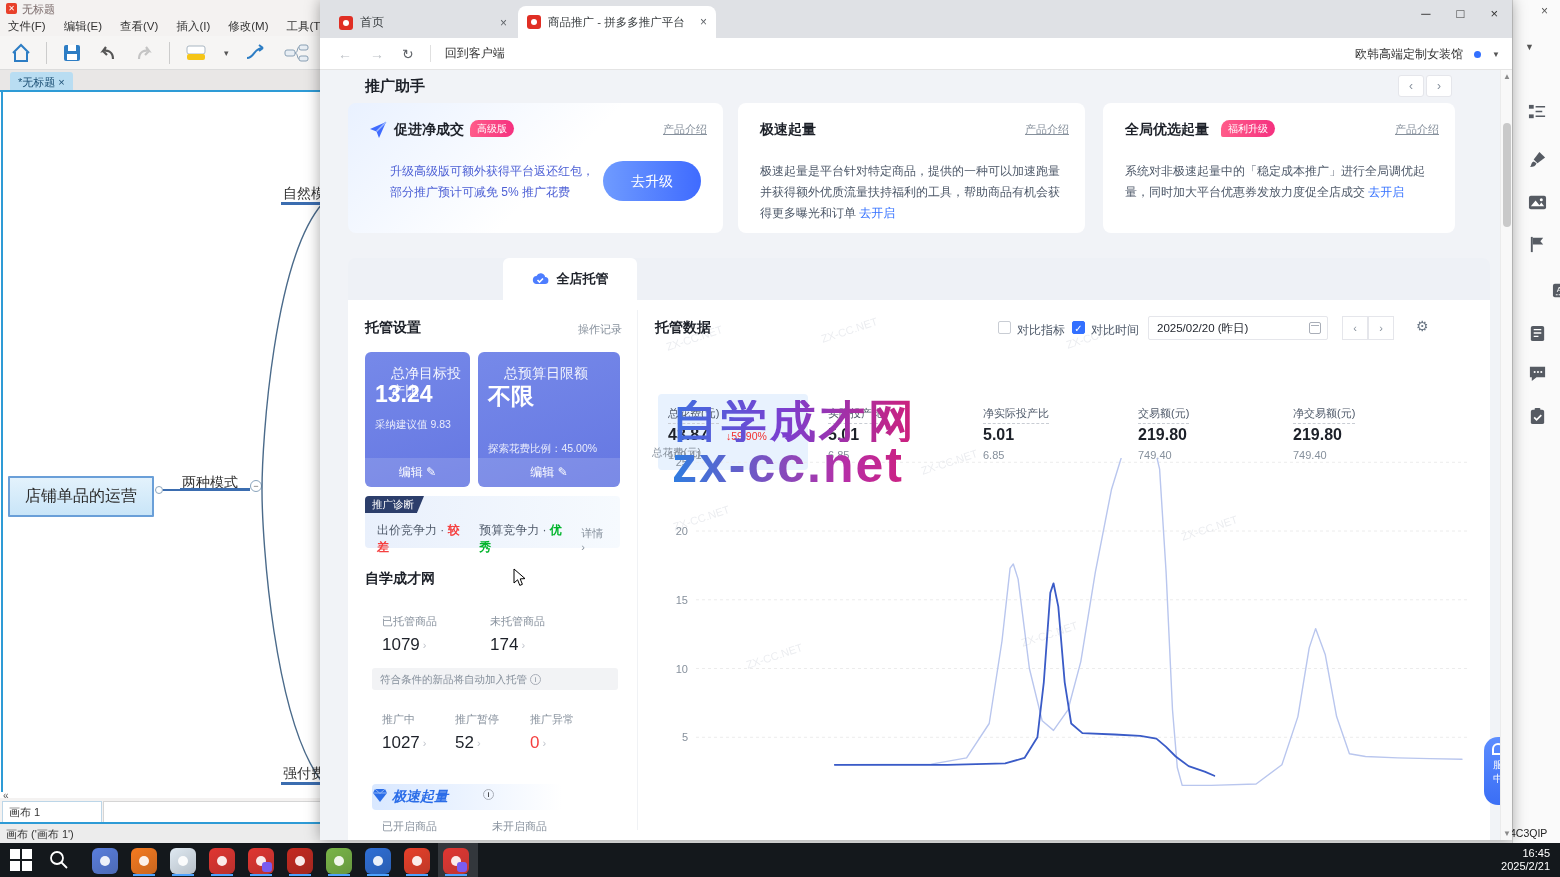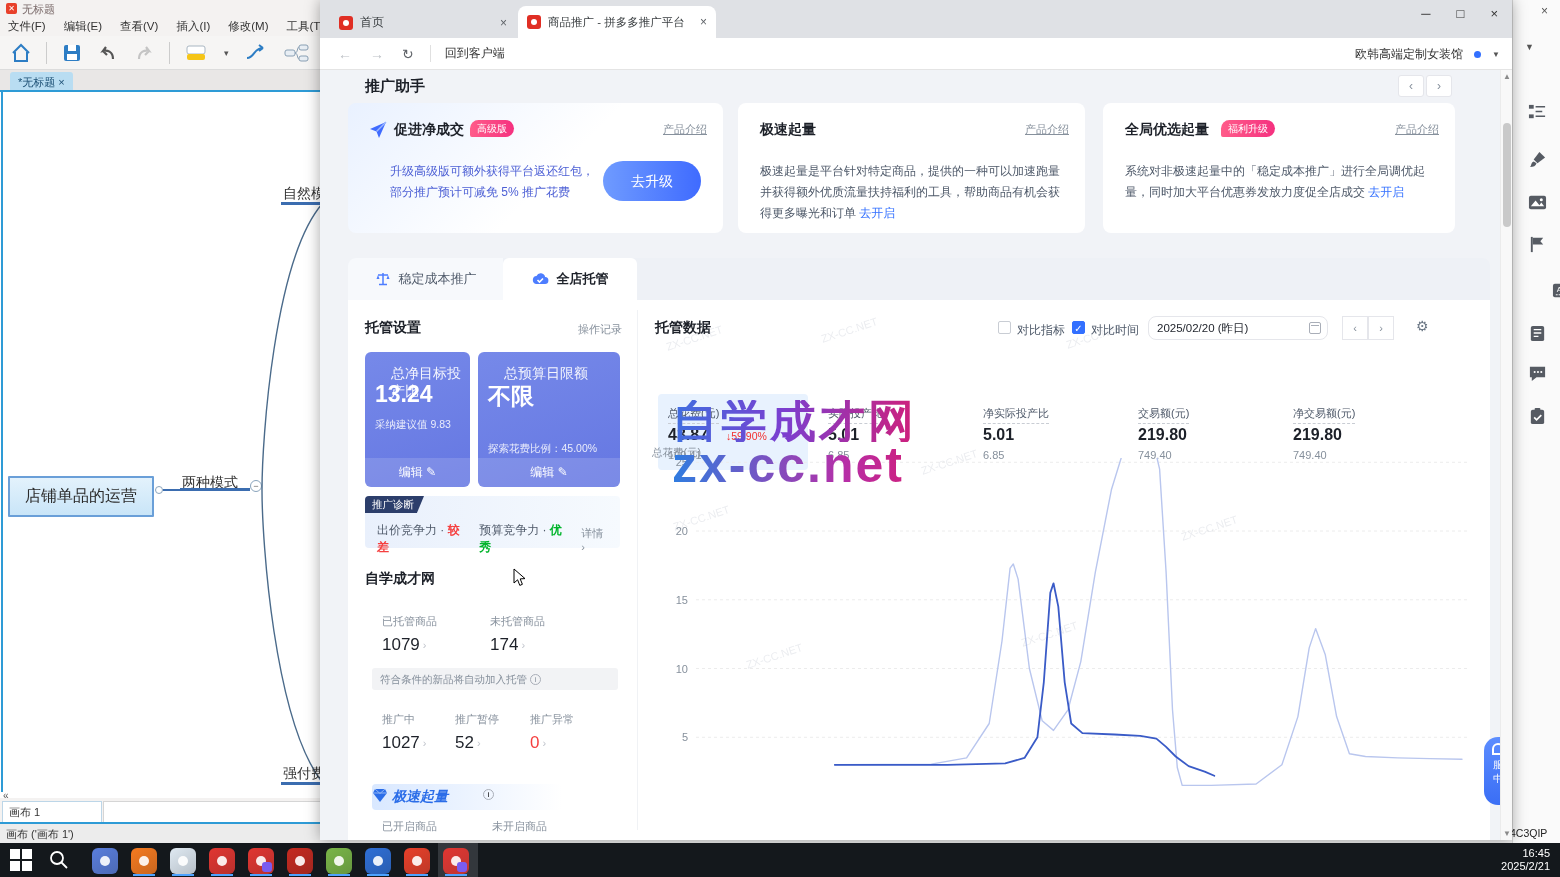--- a/index.html
+++ b/index.html
@@ -97,21 +97,21 @@
   .stat-value .chev{font-size:11px;color:#c0c4cc;}
   .notice{position:absolute;left:24px;top:368px;width:246px;height:22px;background:#f2f3f5;border-radius:3px;font-size:10.5px;color:#86909c;line-height:22px;padding:0 8px;white-space:nowrap;overflow:hidden;}
   .info-i{display:inline-block;width:11px;height:11px;border:1px solid #a9aeb8;border-radius:50%;font-size:8px;line-height:10px;text-align:center;vertical-align:1px;margin-left:3px;}
   .boost-band{position:absolute;left:24px;top:484px;width:190px;height:26px;background:linear-gradient(90deg,#d9e8ff,rgba(255,255,255,0));border-radius:4px;}
   .boost-title{position:absolute;left:44px;top:488px;font-size:14px;font-weight:bold;font-style:italic;color:#2b6de8;}
   .boost-info{position:absolute;left:132px;top:489px;}
   
   .chk{width:13px;height:13px;border:1px solid #c9cdd4;border-radius:2px;background:#fff;display:inline-block;}
   .chk.on{background:#3370ff;border-color:#3370ff;color:#fff;font-size:10px;line-height:13px;text-align:center;}
   .ctrl-label{font-size:12px;color:#4e5969;}
-  .datebox{position:absolute;width:180px;height:24px;border:1px solid #e5e6eb;border-radius:8px;background:#fff;font-size:11.5px;color:#1d2129;line-height:22px;padding:0 8px;}
+  .datebox{position:absolute;width:180px;height:24px;border:1px solid #e5e6eb;border-radius:2px;background:#fff;font-size:11.5px;color:#1d2129;line-height:22px;padding:0 8px;}
   .cal{position:absolute;right:6px;top:5px;width:12px;height:12px;border:1px solid #a9aeb8;border-radius:2px;}
   .cal::before{content:"";position:absolute;left:1px;top:2px;width:8px;height:1px;background:#a9aeb8;}
   .pager{position:absolute;width:52px;height:24px;display:flex;}
   .pager div{flex:1;border:1px solid #e5e6eb;background:#fff;color:#86909c;font-size:11px;text-align:center;line-height:22px;}
   .gear{position:absolute;font-size:14px;color:#6b7785;}
   .metric{position:absolute;top:94px;width:150px;height:76px;}
   .metric.sel{background:#e8f2fe;border-radius:4px;}
   .m-label{position:absolute;left:10px;top:12px;font-size:11px;color:#4e5969;border-bottom:1px dashed #c9cdd4;padding-bottom:2px;}
   .m-value{position:absolute;left:10px;top:32px;font-size:16px;font-weight:bold;color:#1d2129;}
   .m-delta{position:absolute;left:68px;top:36px;font-size:10.5px;color:#f23030;}
@@ -341,27 +341,20 @@
         <div class="pc-body gray"><span>极速起量是平台针对特定商品，提供的一种可以加速跑量并获得额外优质流量扶持福利的工具，帮助商品有机会获得更多曝光和订单 </span><span class="pc-action">去开启</span></div>
       </div>
       <div class="promo-card" style="left:783px;width:352px;">
         <span class="pc-title noicon">全局优选起量</span>
         <span class="pc-badge" style="left:118px;">福利升级</span>
         <span class="pc-link">产品介绍</span>
         <div class="pc-body gray"><span>系统对非极速起量中的「稳定成本推广」进行全局调优起量，同时加大平台优惠券发放力度促全店成交 </span><span class="pc-action">去开启</span></div>
       </div>
 
       <div class="main-card">
-        <div class="mc-tab mc-tab1">
-          <svg width="16" height="16" viewBox="0 0 16 16">
-              <path d="M8 2 V13 M4 13.5 H12 M3 4 H13" stroke="#4d7dff" stroke-width="1.5" fill="none"></path>
-              <path d="M3 4 L1.5 8 H4.5 Z M13 4 L11.5 8 H14.5 Z" fill="#4d7dff"></path>
-            </svg>
-          <span>稳定成本推广</span>
-        </div>
         <div class="mc-tab mc-tab2">
           <svg width="17" height="15" viewBox="0 0 17 15">
               <path d="M4 12 a4 4 0 0 1 0.5-7.9 a4.5 4.5 0 0 1 8.6 1 a3.4 3.4 0 0 1-0.3 6.9 Z" fill="#4d7dff"></path>
               <path d="M5.5 8 L7.5 10 L11 6.5" stroke="#fff" stroke-width="1.6" fill="none"></path>
             </svg>
           <span>全店托管</span>
         </div>
         <div class="mc-body">
           <div class="col-divider"></div>
 

